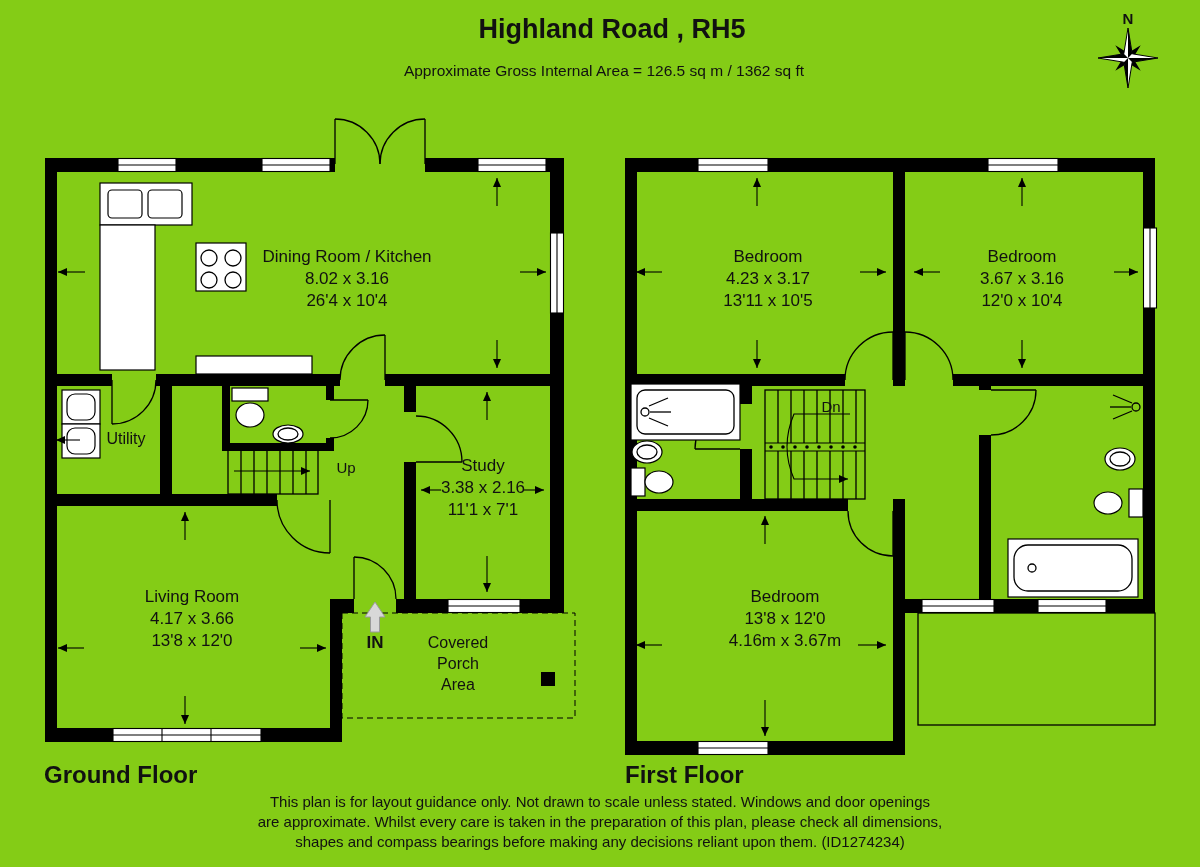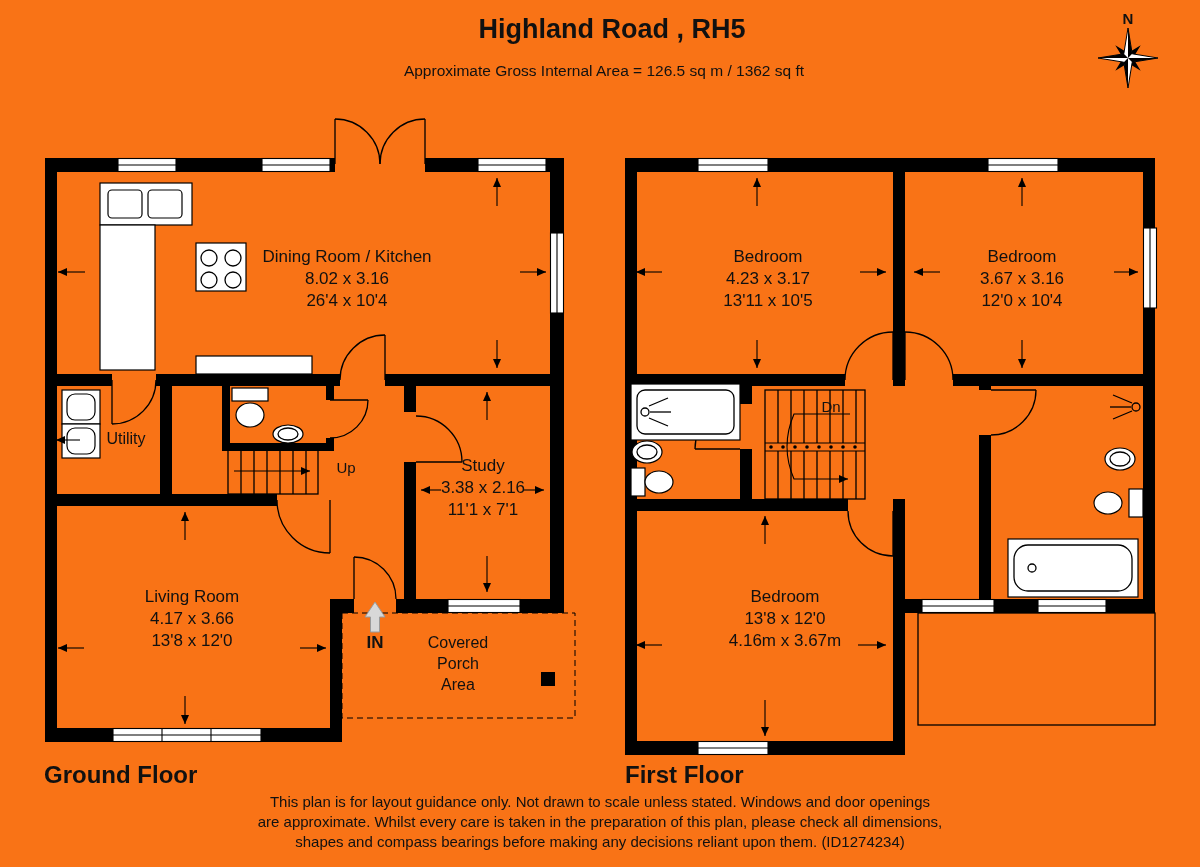--- a/index.html
+++ b/index.html
@@ -1,16 +1,16 @@
 <!DOCTYPE html>
 <html><head>
 <meta charset="utf-8">
 <style>
   html,body{margin:0;padding:0;background:#fff;}
-  .page{position:relative;width:1200px;height:867px;background:#f97316;overflow:hidden;}
+  .page{position:relative;width:1200px;height:867px;background:#84cc16;overflow:hidden;}
   svg{display:block;}
   text{font-family:"Liberation Sans",sans-serif;fill:#111;}
   .title{font-size:27px;font-weight:bold;}
   .subtitle{font-size:15.5px;}
   .lbl{font-size:17px;}
   .lbl16{font-size:16px;}
   .lbl15{font-size:15px;}
   .inlbl{font-size:17px;font-weight:bold;}
   .floorlbl{font-size:24px;font-weight:bold;}
   .footer{font-size:15px;}

